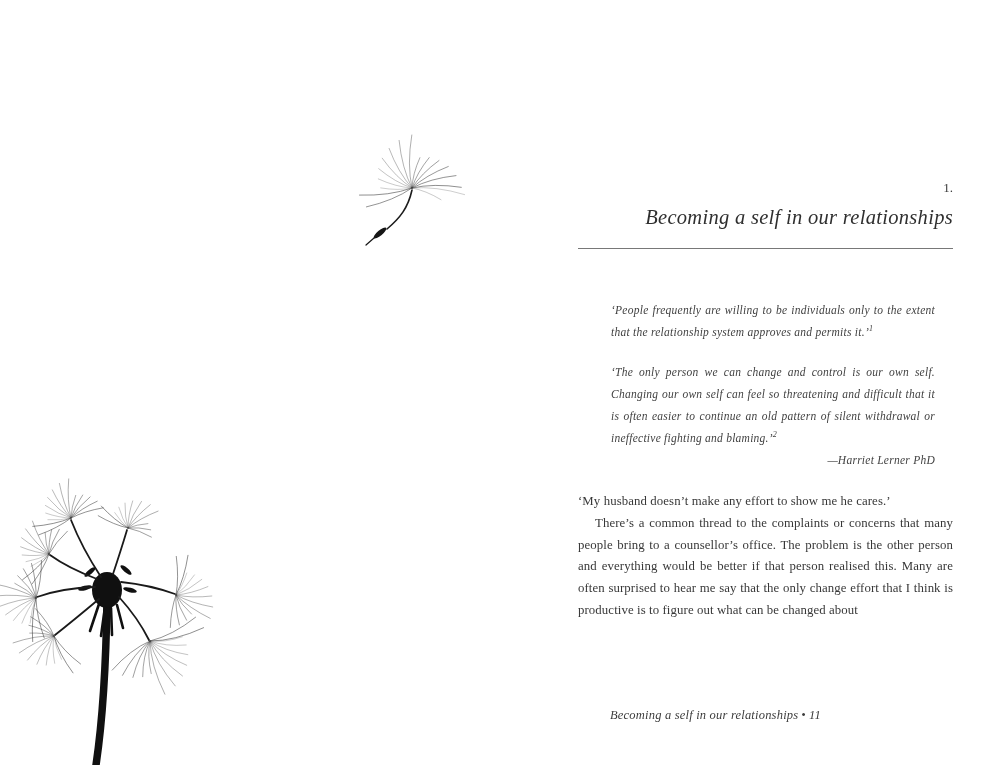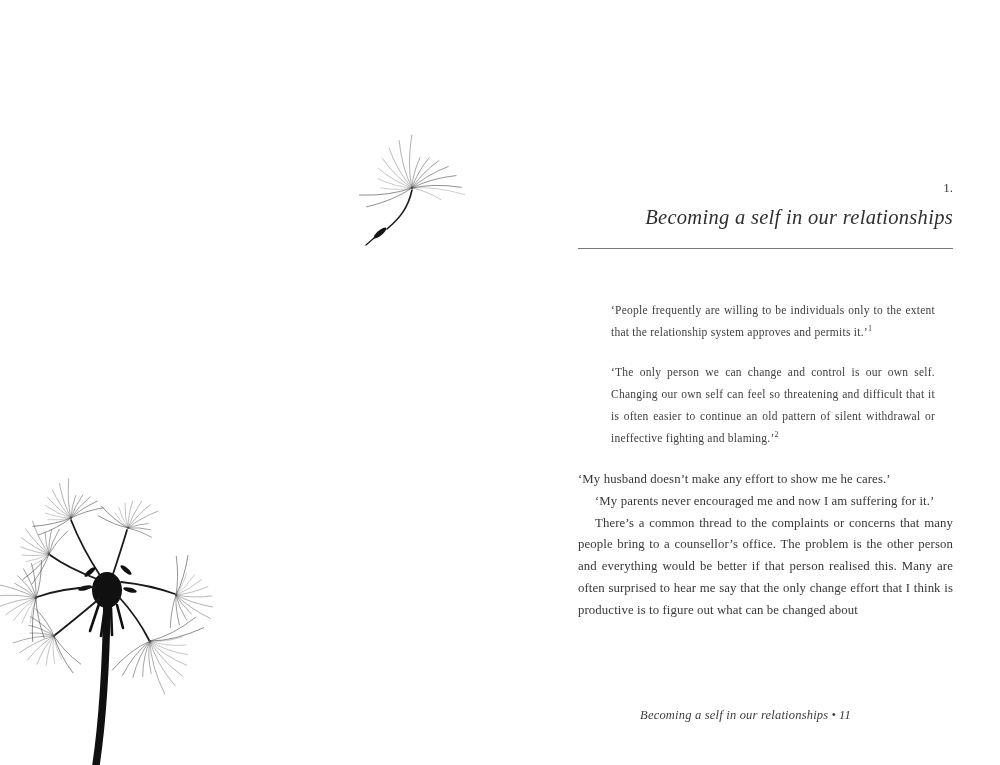--- a/index.html
+++ b/index.html
@@ -28,35 +28,36 @@
     letter-spacing:0.3px;line-height:26px;color:#2f2f2f;
   }
   .rule{
     border:none;border-top:1.6px solid #787878;
     margin:18px 0 0 0;height:0;
   }
   .epigraph{
     margin:50px 18px 0 33px;
     font-size:11.5px;line-height:22px;letter-spacing:0.25px;color:#414141;
     text-align:justify;
+    font-style:italic;
   }
   .epigraph.second{margin-top:18px;}
   .epi-text{margin:0;}
   .epi-text sup{font-size:8px;line-height:0;}
   .epi-attr{margin:0;text-align:right;}
   .body-text{
     margin-top:20px;
     font-size:12.8px;line-height:21.8px;letter-spacing:0.1px;color:#383838;
     text-align:justify;
   }
   .body-text p{margin:0;text-indent:17px;}
   .body-text p.noindent{text-indent:0;}
   .footer{
-    position:absolute;left:558px;top:708px;width:375px;
-    text-align:center;font-style:italic;
+    position:absolute;left:610px;top:708px;width:375px;
+    text-align:left;font-style:italic;
     font-size:12.5px;color:#3c3c3c;letter-spacing:0.2px;
   }
   .footer .sep{padding:0 3px;}
 </style>
 </head>
 <body>
 
 <div class="book">
 
   <svg id="seed-svg" class="illus" viewBox="0 0 145 145">
@@ -202,25 +203,25 @@
     <h1 class="chap-title">Becoming a self in our relationships</h1>
 
     <hr class="rule">
 
     <div class="epigraph">
       <p class="epi-text"><span>‘People frequently are willing to be individuals only to the extent that the relationship system approves and permits it.’</span><sup>1</sup></p>
     </div>
 
     <div class="epigraph second">
       <p class="epi-text"><span>‘The only person we can change and control is our own self. Changing our own self can feel so threatening and difficult that it is often easier to continue an old pattern of silent withdrawal or ineffective fighting and blaming.’</span><sup>2</sup></p>
+      <p class="epi-attr">—Harriet Lerner PhD</p>
     </div>
 
     <div class="body-text">
       <p class="noindent">‘My husband doesn’t make any effort to show me he cares.’</p>
-      <p>‘My parents never encouraged me and now I am suffering for it.’</p>
       <p>There’s a common thread to the complaints or concerns that many people bring to a counsellor’s office. The problem is the other person and everything would be better if that person realised this. Many are often surprised to hear me say that the only change effort that I think is productive is to figure out what can be changed about</p>
     </div>
 
   </div>
 
   <div class="footer"><span>Becoming a self in our relationships</span><span class="sep">•</span><span>11</span></div>
 
 </div>
 
 </body></html>

